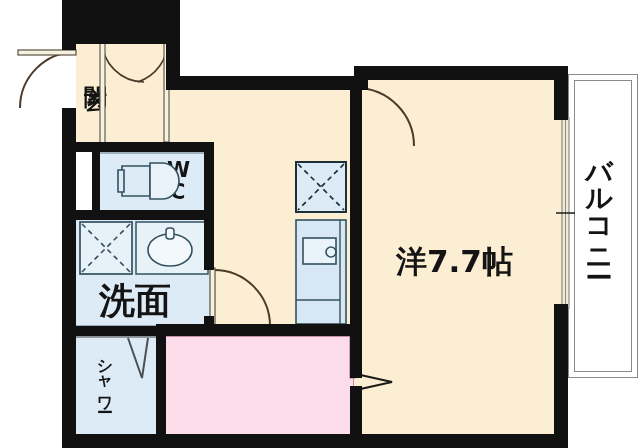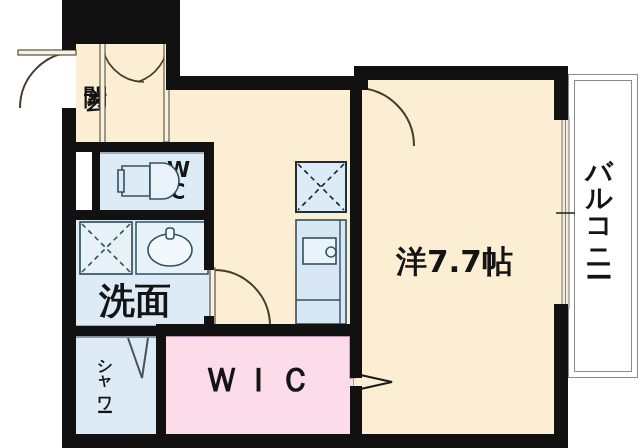--- a/index.html
+++ b/index.html
@@ -44,21 +44,20 @@
 
   <div class="abs water-nb" style="left:98px;top:152px;width:112px;height:60px;"></div>
 
   <div class="abs water-nb" style="left:76px;top:218px;width:134px;height:108px;"></div>
 
   <div class="abs water-nb" style="left:74px;top:338px;width:84px;height:104px;"></div>
 
   <div class="abs white" style="left:74px;top:150px;width:22px;height:62px;"></div>
 
   <div class="abs pink" style="left:164px;top:336px;width:190px;height:108px;"></div>
-  <div class="lbl" style="left:205px;top:363px;font-size:33px;letter-spacing:4px;">ＷＩＣ</div>
 
   <div class="abs pinkSB" style="left:96px;top:4px;width:72px;height:30px;"></div>
   <div class="lbl" style="left:107px;top:10px;font-size:19px;letter-spacing:1px;">ＳＢ</div>
 
   <div class="lbl lbl-v" style="left:84px;top:68px;font-size:23px;">玄関</div>
 
   <div class="lbl" style="left:167px;top:160px;font-size:21px;">W</div>
   <div class="lbl" style="left:170px;top:182px;font-size:21px;">C</div>
 
   <div class="lbl" style="left:99px;top:283px;font-size:36px;">洗面</div>

